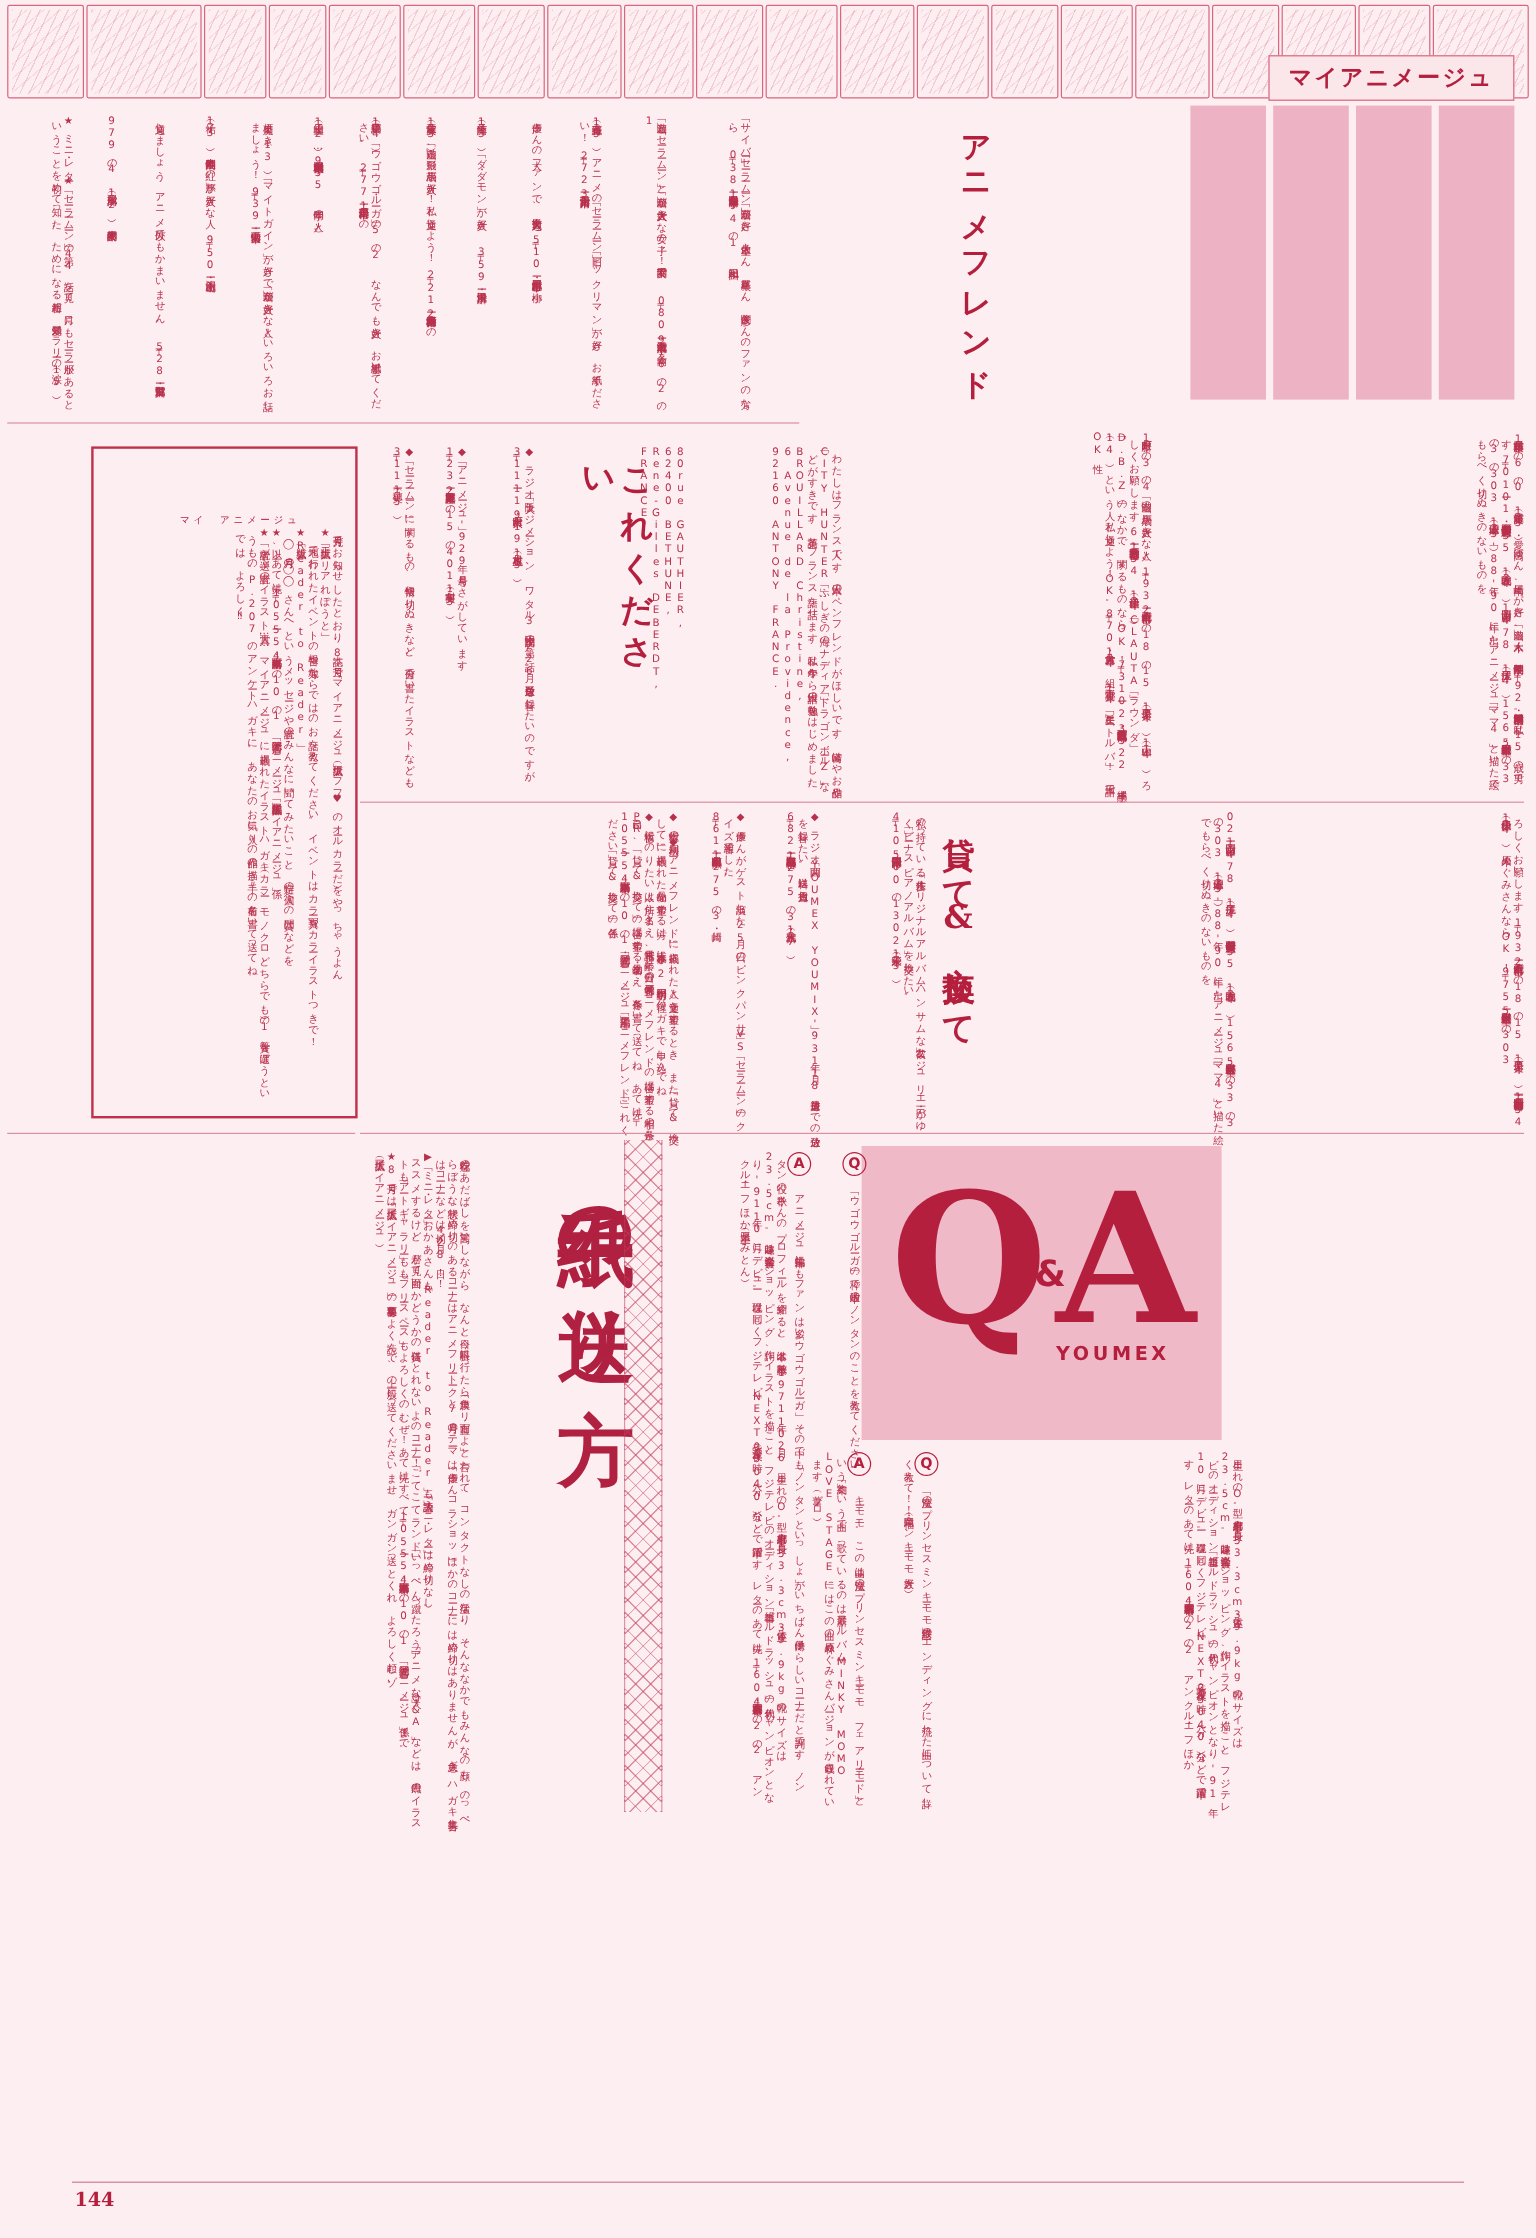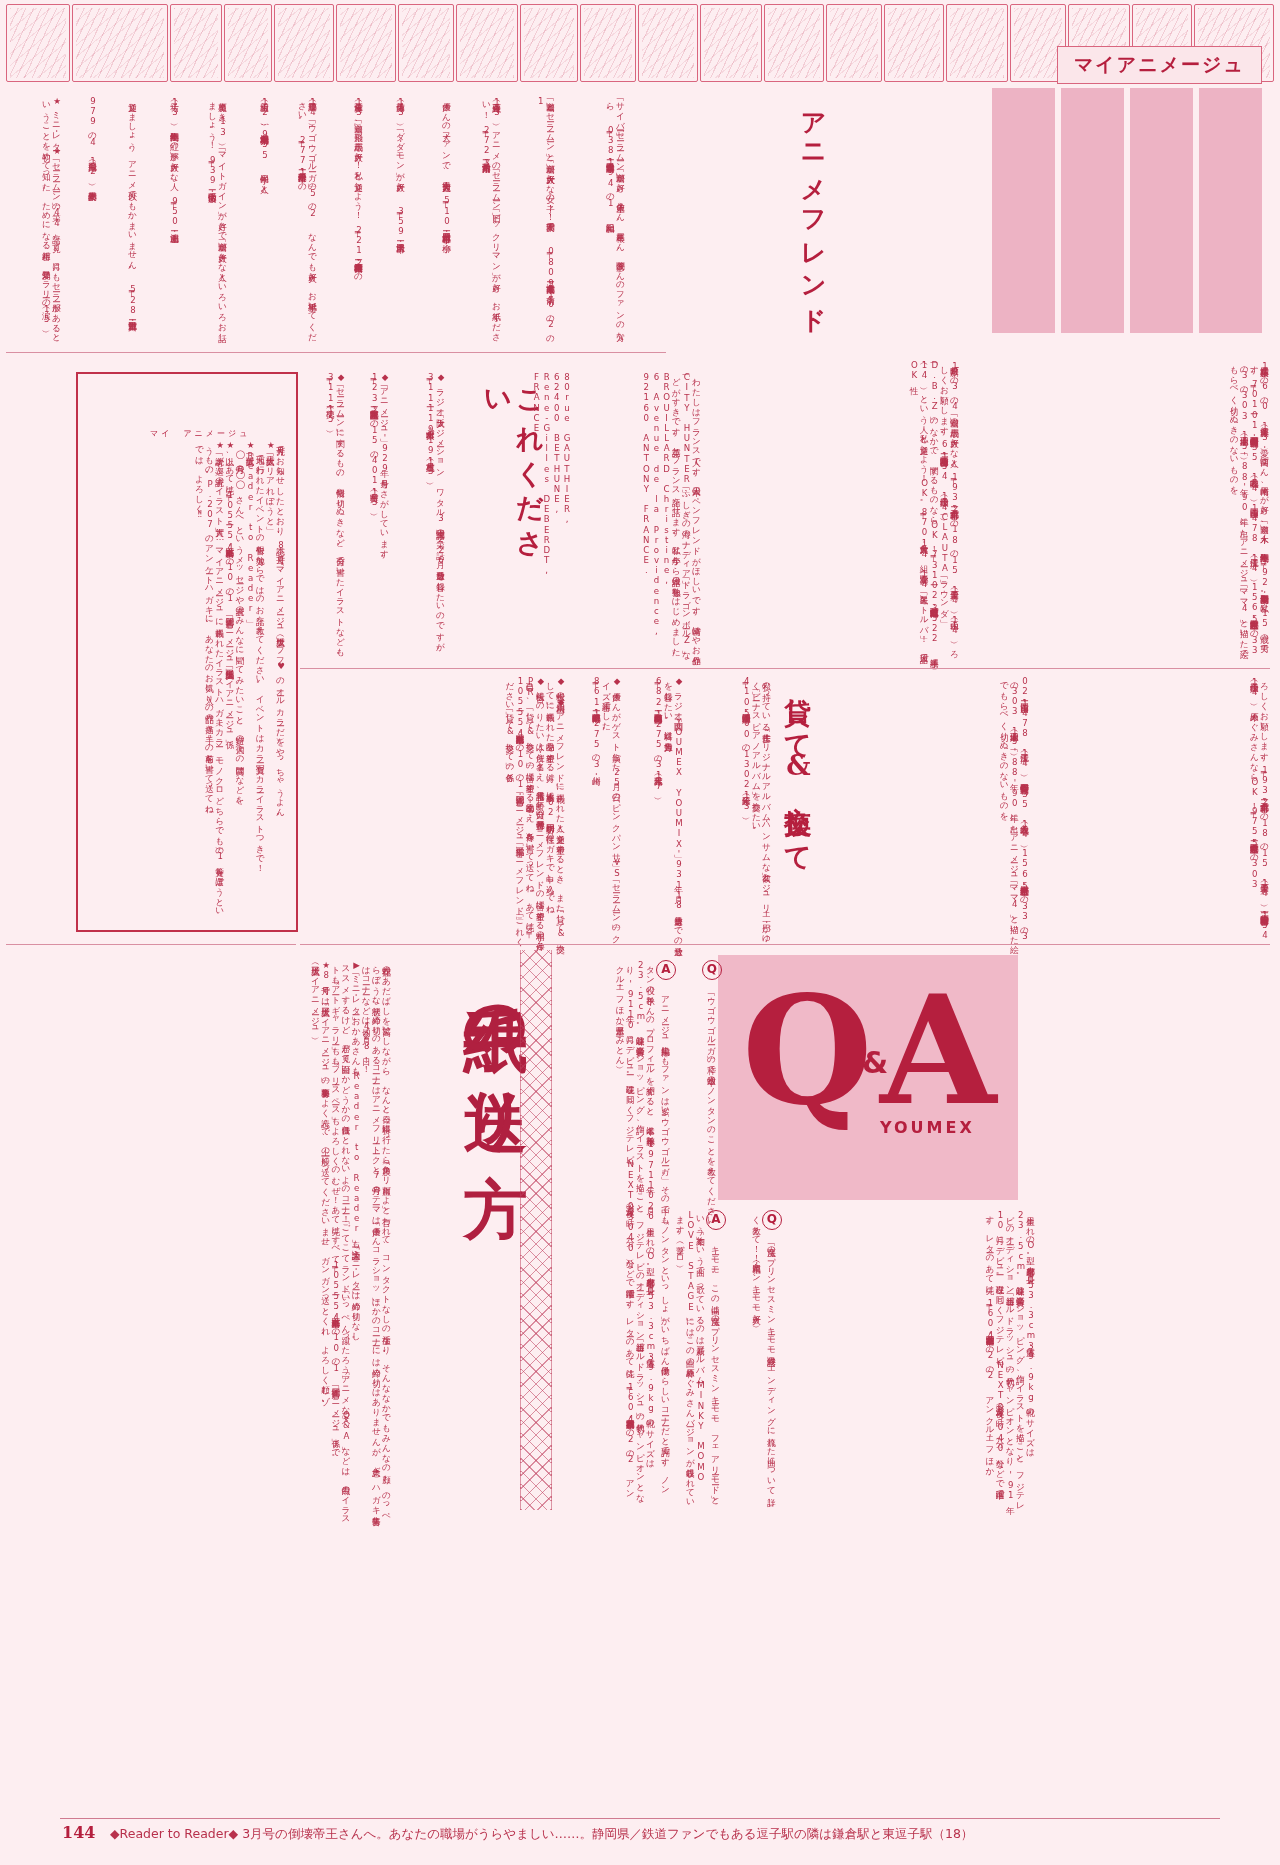--- a/index.html
+++ b/index.html
@@ -346,16 +346,15 @@
 
   <div class="col vt xtiny" style="left:62px;top:960px;width:330px;height:560px;white-space:pre-line;">花粉症のあだばしを高笑いしながら、なんと今日、眼科に行ったら「角膜（クリ直雨だよ」と言われて、コンタクトなしの生活なり。そんななかでもみんなの顔も、のっぺらぼうな状態。締め切りのあるコーナーはアニメフリートークと7月号のテーマは「声優さんコラショッ」ほかのコーナーには締め切りはありませんが、大急ぎ。ハガキ募集告はコーナーなどは〆切4月28日！！
 ▶「ミニ・レター」おかあさんも「Reader to Reader」も「大語論」「ミニ・レター」は締め切りなし。
 ススメするけど、君が見て面白いかどうかの責任はとれないよのコーナー！「ごてこてランド」「いっぺん蹴ったろう」「アニメな人々」「Q&amp;A」などは、白黒のイラストも「アートギャラリー」もも「フリースペース」もよろしくのむぜ！あて先はすべて〒105ー55・東京都港区新橋4の10の1　徳間書店「アニメージュ」係まで。
 ★8月号では「拡大版マイアニメージュ」の募集要項をよく読んで、上の一般に送ってくださいませ。ガンガン送っとくれ。よろしく頼むゾ。
 （拡大版マイアニメージュ）</div>
 
   <div class="rule"></div>
   <div class="footer">
     <div class="footer-pageno">144</div>
-    <div class="footer-text">◆Reader to Reader◆ 3月号の倒壊帝王さんへ。あなたの職場がうらやましい……。静岡県／鉄道ファンでもある逗子駅の隣は鎌倉駅と東逗子駅（18）</div>
   </div>
 
 </div>
 
 </body></html>

